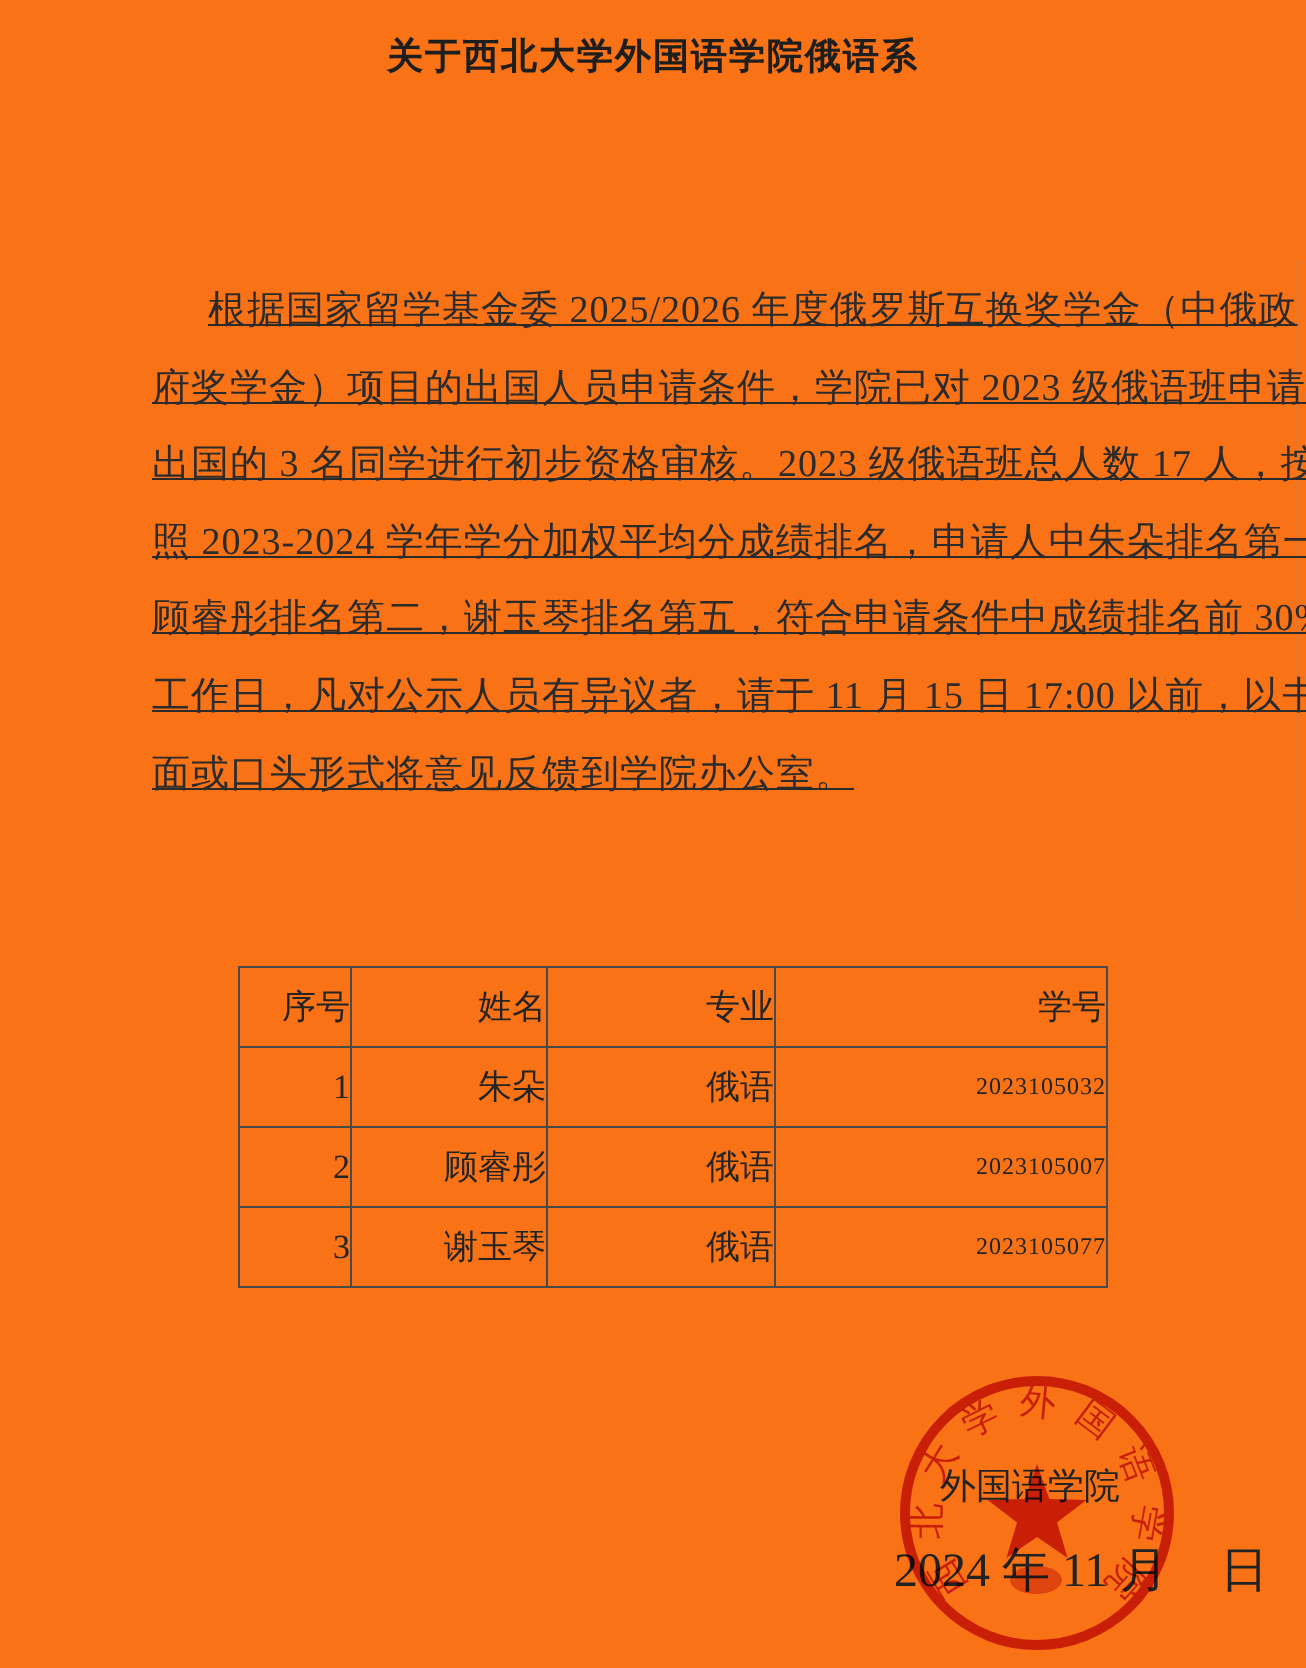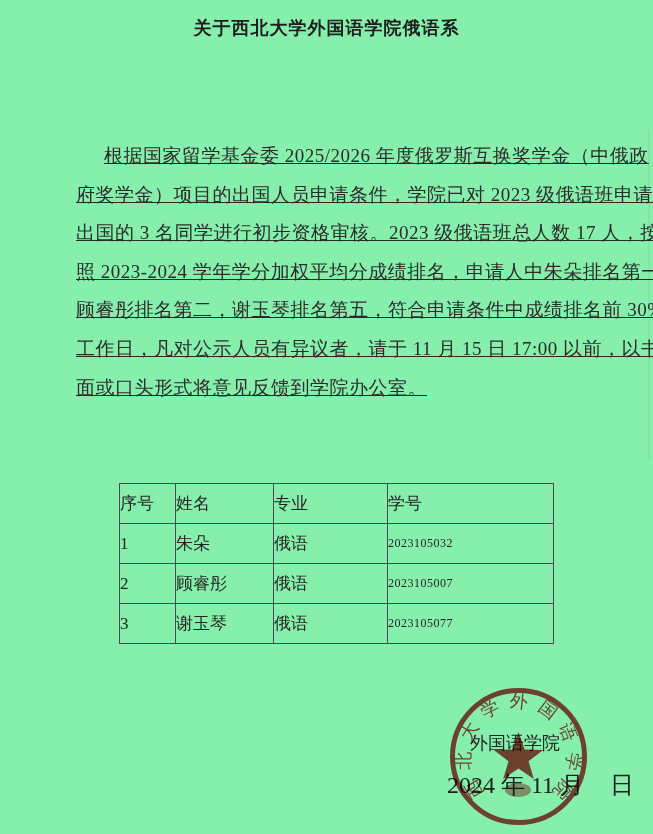--- a/index.html
+++ b/index.html
@@ -1,19 +1,19 @@
 <!DOCTYPE html>
 <html><head>
 <meta charset="utf-8">
 <style>
   html,body{margin:0;padding:0;}
   body{width:653px;height:834px;background:#ffffff;}
   .page{
     position:relative;width:653px;height:834px;
-    background:#86efac;overflow:hidden;
+    background:#f97316;overflow:hidden;
     font-family:"Liberation Serif","DejaVu Serif",serif;
     color:#262626;
   }
   
   .scan-streak{
     position:absolute;right:3px;top:130px;width:2px;height:330px;
     background:rgba(140,140,140,0.12);
   }
   .doc-title{
     position:absolute;left:0;width:653px;text-align:center;
@@ -32,21 +32,21 @@
     text-align:justify;text-align-last:justify;
   }
   .body-line.indent{text-indent:28px;}
   .body-line.last{text-align-last:left;}
   table.roster{
     position:absolute;left:119px;top:483px;width:434px;
     border-collapse:collapse;table-layout:fixed;
     font-size:17px;color:#242424;
   }
   table.roster th, table.roster td{
-    border:1.5px solid #4a4a4a;text-align:left;vertical-align:middle;
+    border:1.5px solid #4a4a4a;text-align:right;vertical-align:middle;
     height:39px;padding:0;font-weight:normal;
   }
   table.roster th{font-size:17px;}
   td.sid{font-size:12px;letter-spacing:0.5px;}
   .sig-name{
     position:absolute;top:731px;left:430px;width:170px;
     text-align:center;font-size:18px;color:#222;z-index:2;white-space:nowrap;
   }
   .sig-date{
     position:absolute;top:769px;left:447px;

